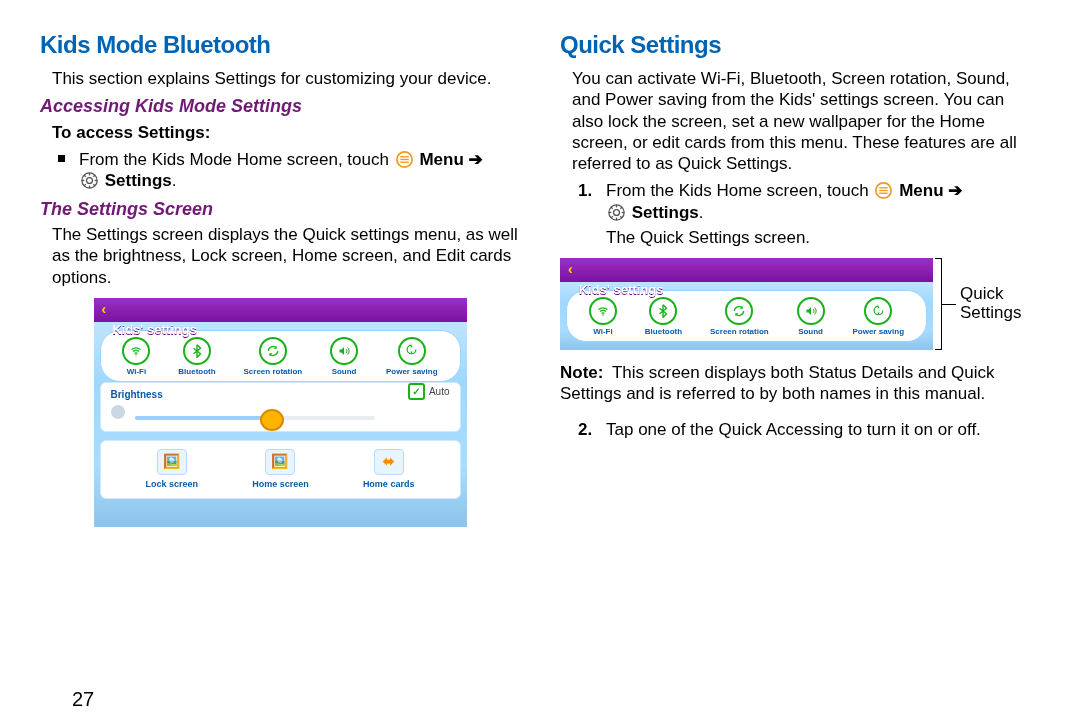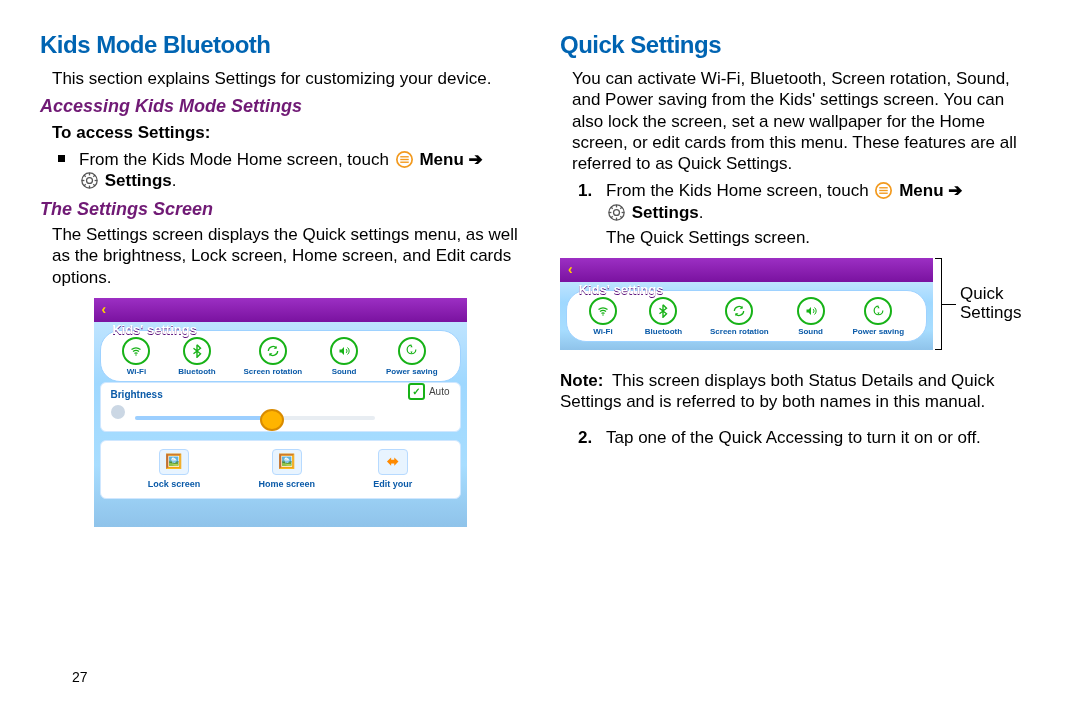--- a/index.html
+++ b/index.html
@@ -58,23 +58,23 @@
     display: inline-block;
     width: 17px; height: 17px;
     vertical-align: -3px;
     margin: 0 2px;
   }
   .arrow {
     font-weight: 900;
   }
   .page-num {
     position: absolute;
-    bottom: 34px;
+    bottom: 8px;
     left: 72px;
-    font-size: 14px;
+    font-size: 20px;
   }
 
   
   .panel-wrap {
     margin: 10px auto 0 auto;
     width: 373px;
   }
   .panel-header {
     background: #8a1db0;
     background: linear-gradient(#9c2fc3,#7a12a0);
@@ -122,21 +122,21 @@
   }
   .bright-fill { position:absolute; left:0; top:0; height:100%; width:55%; background:#9ccfff; border-radius:2px; }
   .bright-thumb { position:absolute; top:-7px; left:52%; width:20px; height:18px; background:#ffb400; border-radius:50% 50% 50% 50%; border:2px solid #d98b00; }
   .sun-ico { display:inline-block; width:14px;height:14px;border-radius:50%;background:#cbd7e4;position:relative; vertical-align:-2px; margin-right:6px;}
   .auto-box { float:right; font-size:10px; color:#444; display:flex; align-items:center; gap:4px; margin-top:-18px;}
   .check { width:13px;height:13px;border:2px solid #17b217;border-radius:3px;display:flex;align-items:center;justify-content:center;color:#17b217;font-size:10px;font-weight:900; }
   .three-card-row { display:flex; justify-content:space-around; margin-top:8px; background:#fff; border-radius:6px; padding:8px 18px; border:1px solid #cfe7ff; }
   .three-card { display:flex; flex-direction:column; align-items:center; gap:4px; color:#0a5aa8; font-size:9px; font-weight:600; }
   .card-ico { width:28px;height:24px;border-radius:4px;background:#e8f4ff;border:1px solid #b7daff;display:flex;align-items:center;justify-content:center;font-size:14px; }
 
-  .note-row { display:flex; margin-top:20px; }
+  .note-row { display:flex; margin-top:12px; }
   .note-label { font-weight:700; margin-right:4px; }
   .qs-anno-wrap { display:flex; align-items:center; }
   .qs-anno-bracket { border-right:1px solid #000; border-top:1px solid #000; border-bottom:1px solid #000; width:6px; align-self:stretch; margin-left:2px; }
   .qs-anno-line { width:14px; height:1px; background:#000; }
   .qs-anno-text { font-size:17px; line-height:1.1; padding-left:4px; }
 
   .small-panel { width:373px; }
   .rel { position:relative; }
 </style>
 </head>
@@ -258,21 +258,21 @@
           <div class="three-card">
             <span class="card-ico">🖼️</span>
             <span>Lock screen</span>
           </div>
           <div class="three-card">
             <span class="card-ico">🖼️</span>
             <span>Home screen</span>
           </div>
           <div class="three-card">
             <span class="card-ico" style="color:#ff8a00;">⬌</span>
-            <span>Edit your</span>
+            <span>Home cards</span>
           </div>
         </div>
       </div>
     </div>
 
   </div>
 
   <div class="col">
     <h1>Quick Settings</h1>
     <p style="margin-left:12px;">You can activate Wi-Fi, Bluetooth, Screen rotation, Sound, and Power saving from the Kids' settings screen. You can also lock the screen, set a new wallpaper for the Home screen, or edit cards from this menu. These features are all referred to as Quick Settings.</p>

